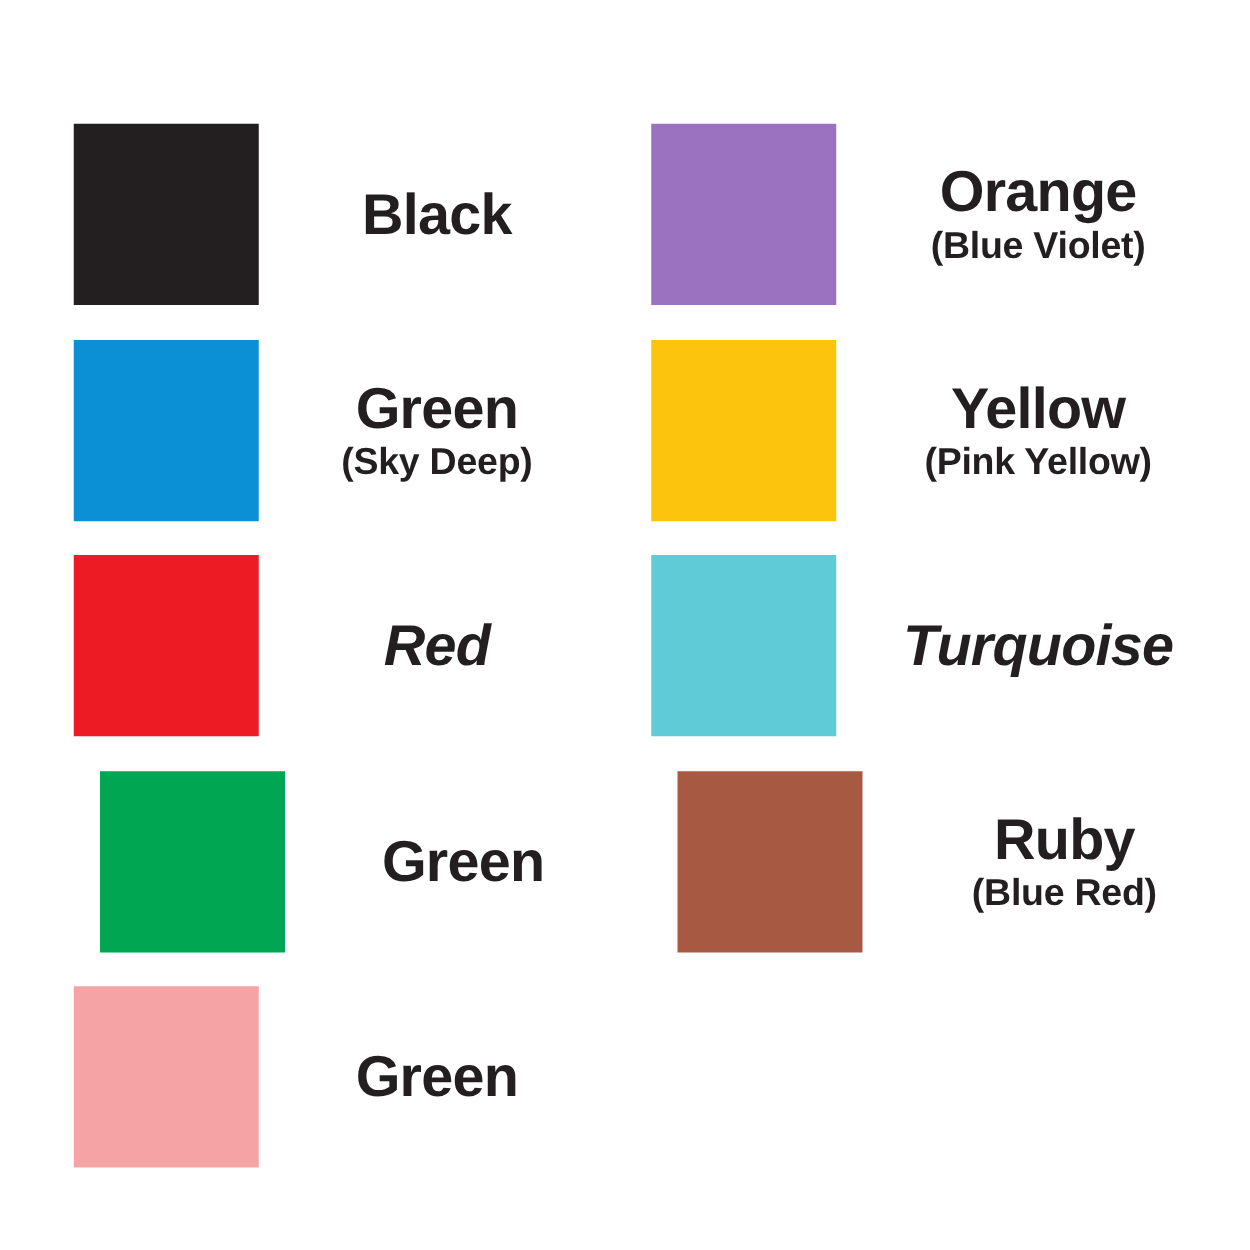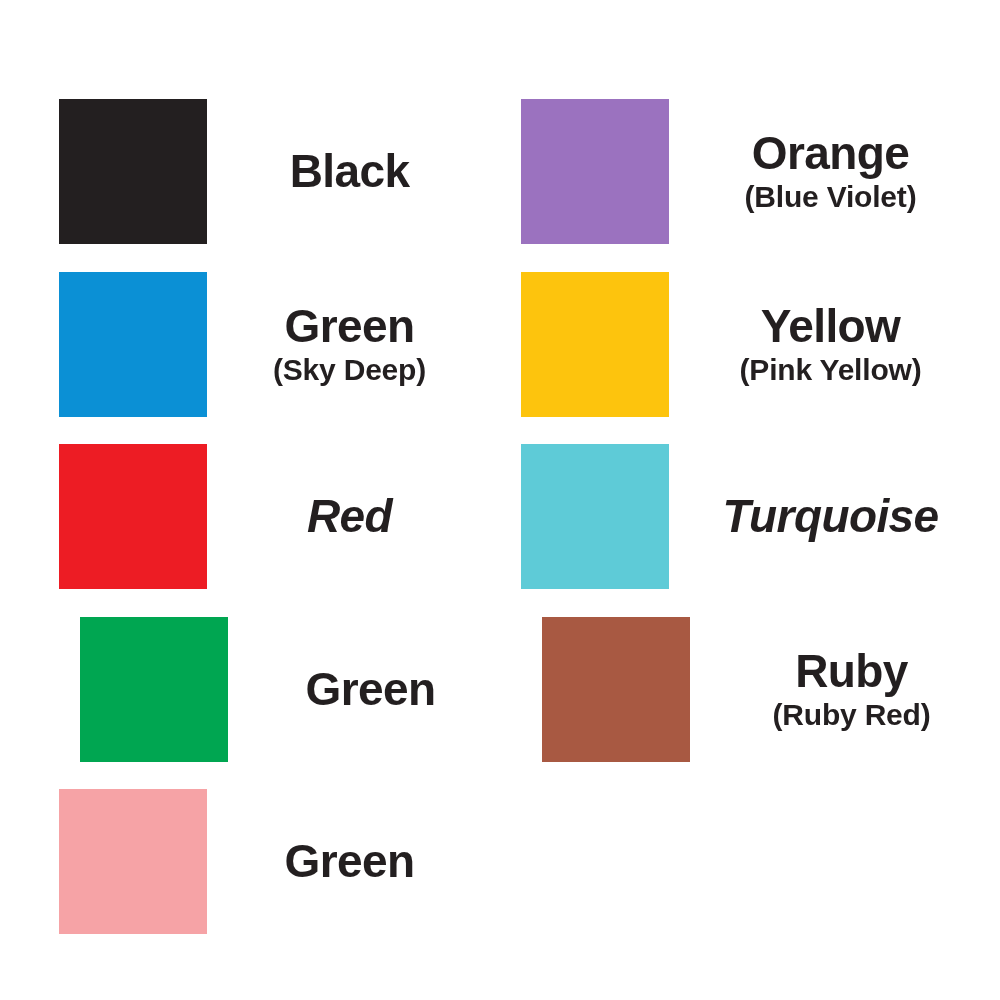--- a/index.html
+++ b/index.html
@@ -168,20 +168,20 @@
       <div class="swatch-caption">
         <div class="swatch-name">Turquoise</div>
 
       </div>
     </div>
 
     <div class="swatch-row r3">
       <div class="swatch-chip" style="background: rgb(168, 89, 66);"></div>
       <div class="swatch-caption">
         <div class="swatch-name">Ruby</div>
-        <div class="swatch-alias">(Ruby Red)</div>
+        <div class="swatch-alias">(Blue Red)</div>
       </div>
     </div>
 
 
   </div>
 
 </div>
 
 </body></html>

